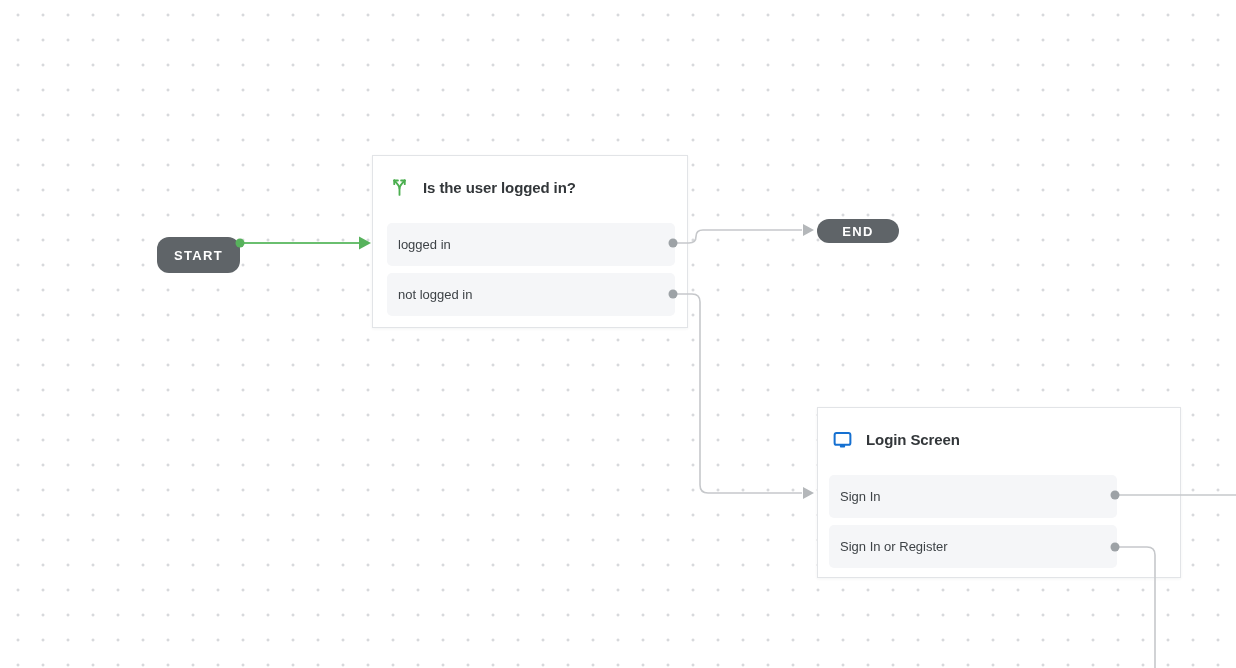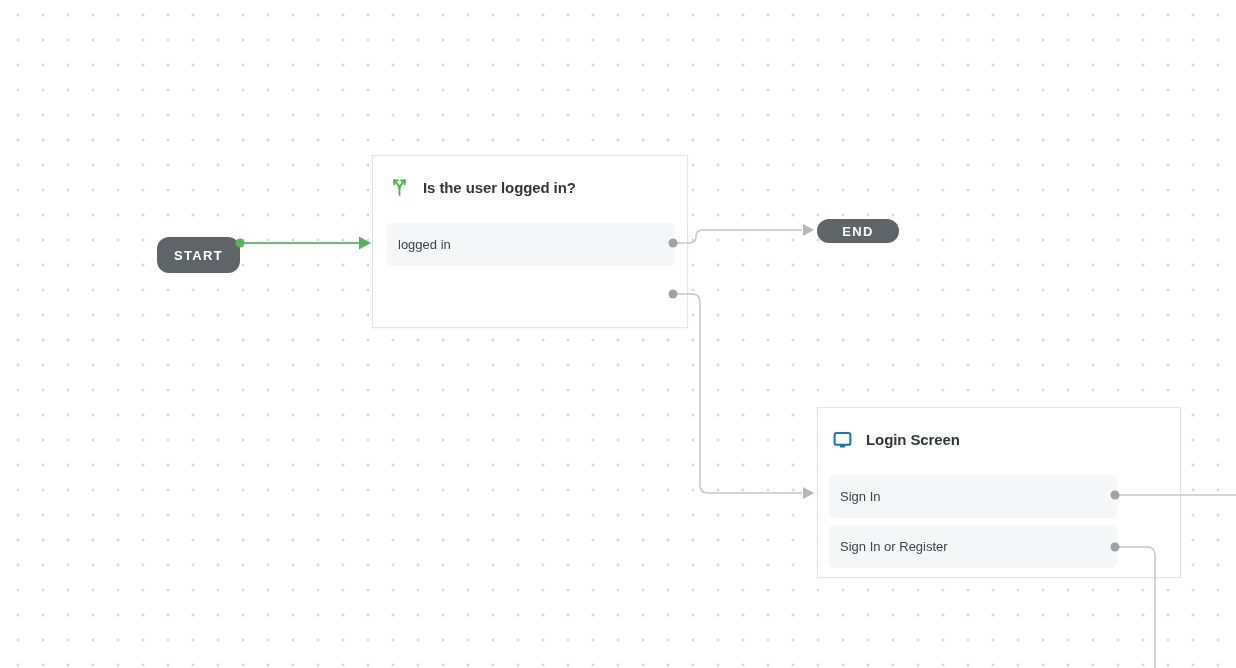--- a/index.html
+++ b/index.html
@@ -76,20 +76,23 @@
             <path d="M18 4 V8.2"></path>
           <path d="M6 4 C10 8 12 10 12 13.2 V20.5"></path>
           <path d="M18 4 C14 8 12 10 12 13.2"></path>
         </svg>
       </span>
       <span class="card-title">Is the user logged in?</span>
     </div>
     <div class="row row-1">
       <span>logged in</span>
     </div>
+    <div class="row row-2">
+      <span>not logged in</span>
+    </div>
   </div>
 
   <div class="card card-screen">
     <div class="card-header" style="left:14px;">
       <span class="node-icon">
         <svg width="22" height="22" viewBox="0 0 24 24">
           <rect x="3" y="4" width="18" height="13.5" rx="2.2" fill="none" stroke="#1570d1" stroke-width="2.3"></rect>
           <rect x="9" y="17.5" width="6" height="3" rx="1" fill="#1570d1"></rect>
         </svg>
       </span>

